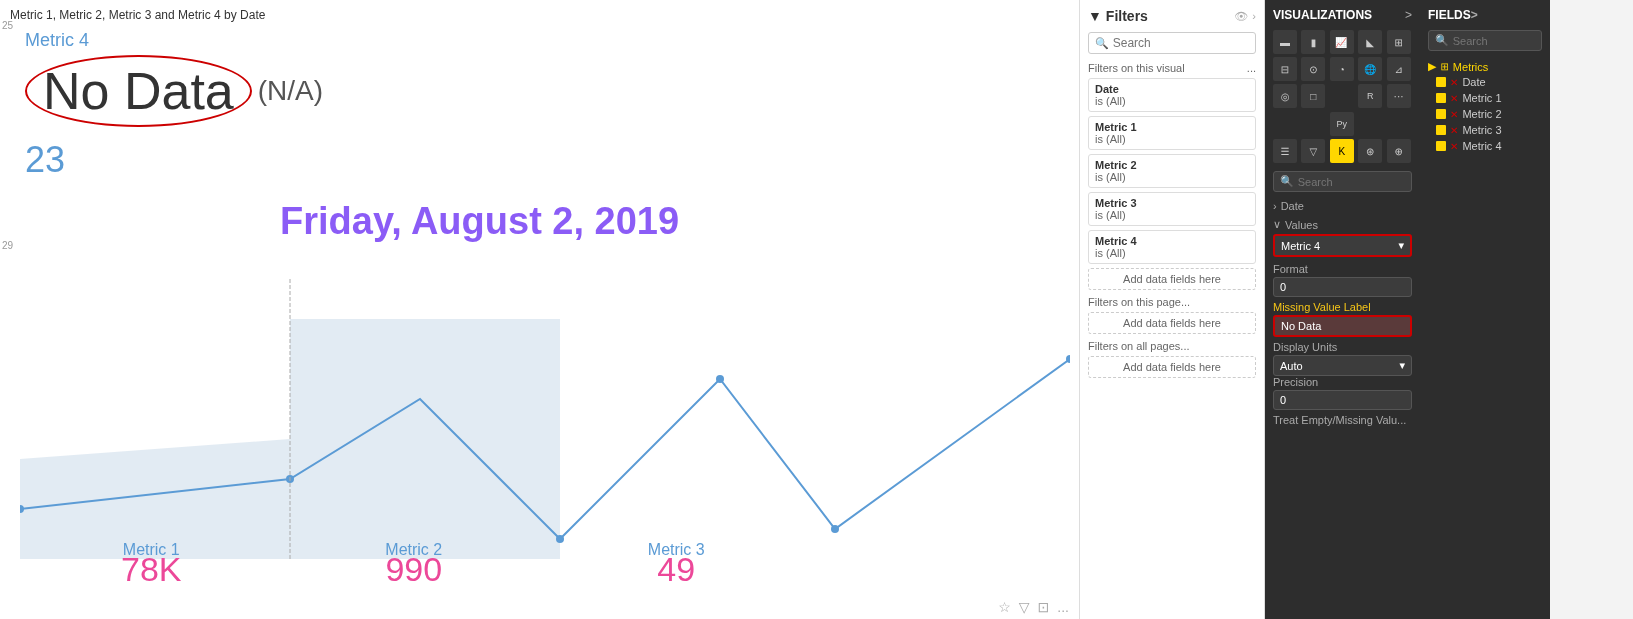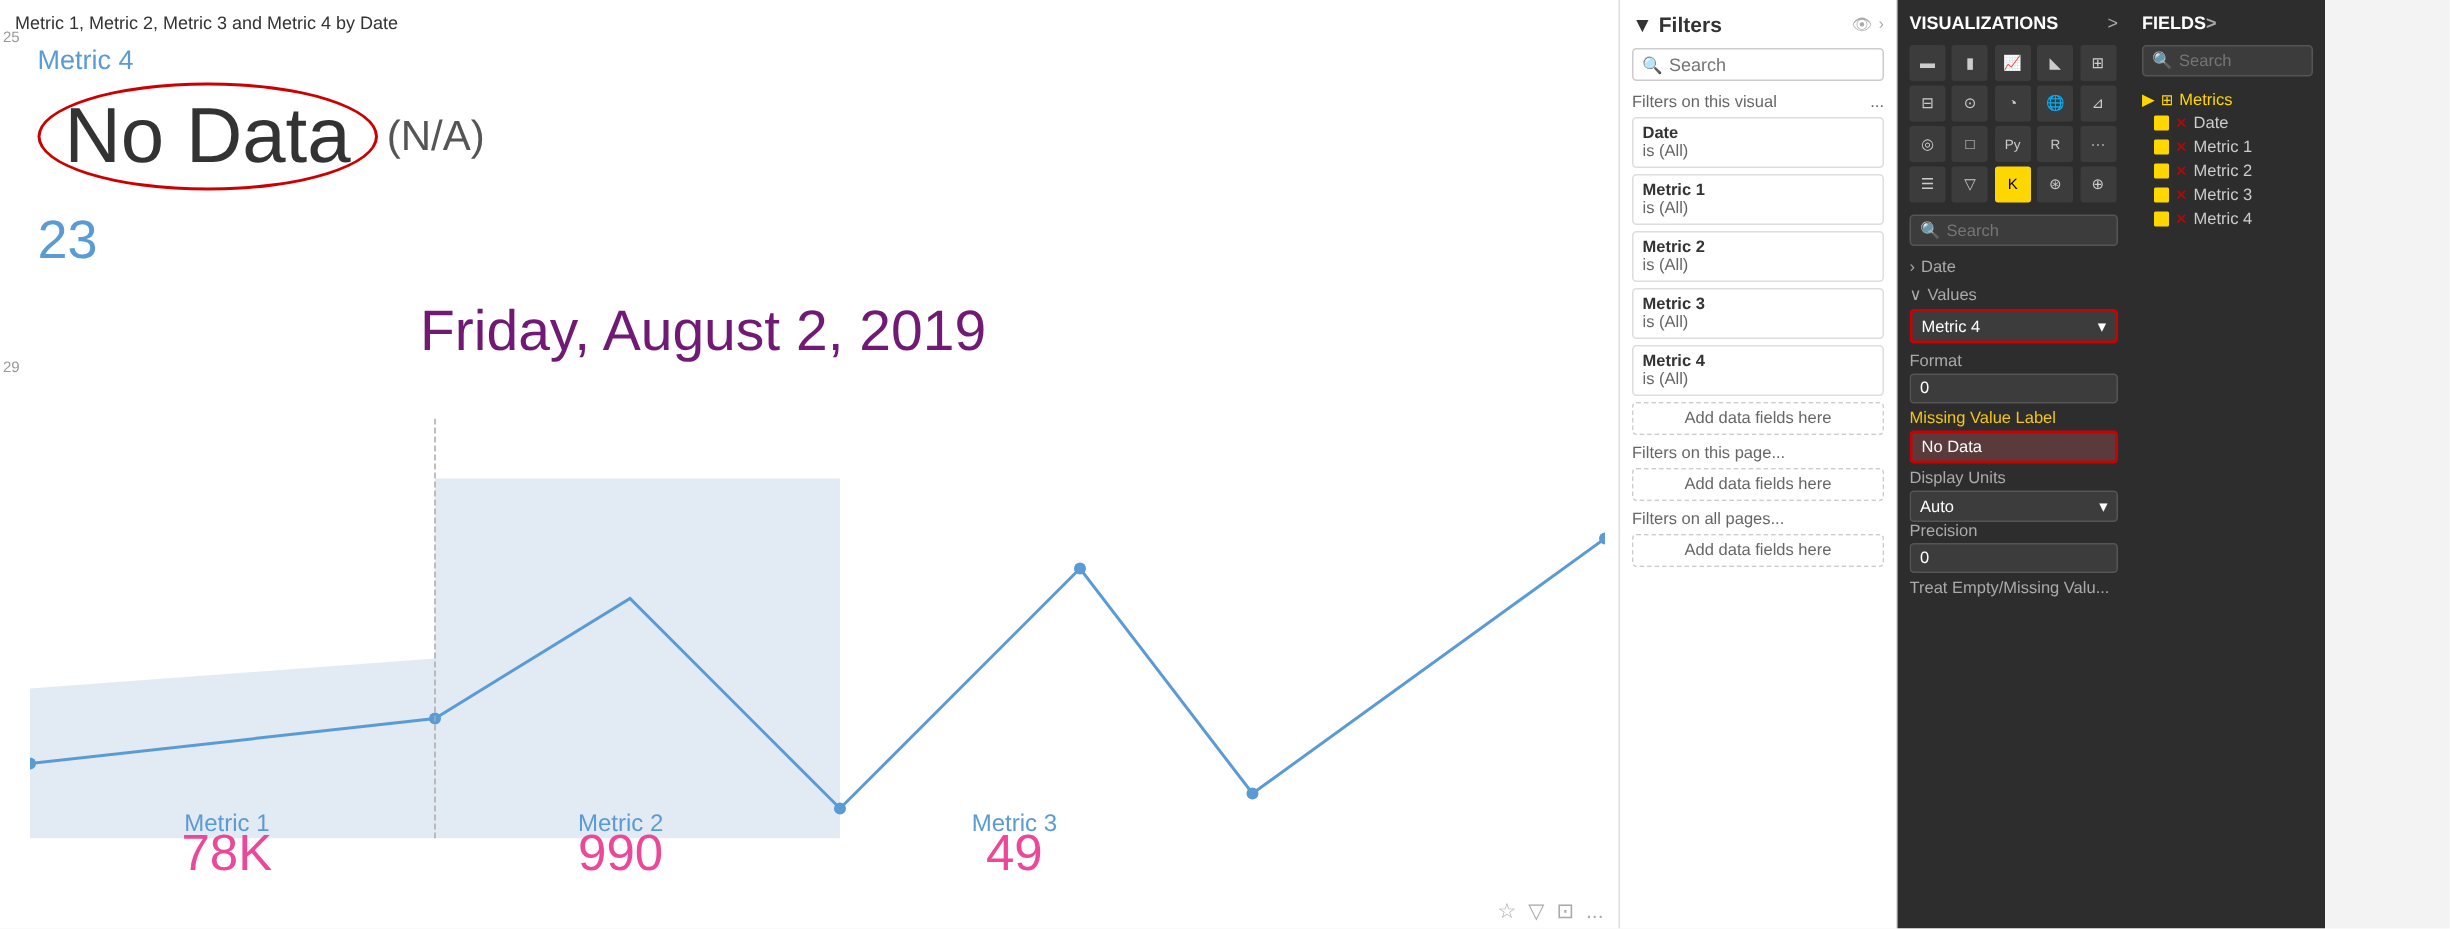--- a/index.html
+++ b/index.html
@@ -63,22 +63,22 @@
       color: #5b9bd5;
       font-weight: 400;
       margin-top: 12px;
     }
 
     .date-big {
       position: absolute;
       top: 200px;
       left: 280px;
       font-size: 38px;
-      color: #701a75;
-      font-weight: 400;
+      color: #8b5cf6;
+      font-weight: 700;
     }
 
     
     .chart-svg {
       position: absolute;
       bottom: 60px;
       left: 20px;
       width: 1050px;
       height: 280px;
     }
@@ -540,21 +540,21 @@
     <div class="viz-icon-btn">📈</div>
     <div class="viz-icon-btn">◣</div>
     <div class="viz-icon-btn">⊞</div>
     <div class="viz-icon-btn">⊟</div>
     <div class="viz-icon-btn">⊙</div>
     <div class="viz-icon-btn">◔</div>
     <div class="viz-icon-btn">🌐</div>
     <div class="viz-icon-btn">⊿</div>
     <div class="viz-icon-btn">◎</div>
     <div class="viz-icon-btn">□</div>
-    <div class="viz-icon-btn" style="font-size:9px;">Py</div>
+    <div class="viz-icon-btn" style="font-size:9px;margin-top:28px;">Py</div>
     <div class="viz-icon-btn" style="font-size:9px;">R</div>
     <div class="viz-icon-btn">···</div>
     <div class="viz-icon-btn">☰</div>
     <div class="viz-icon-btn">▽</div>
     <div class="viz-icon-btn active">K</div>
     <div class="viz-icon-btn">⊛</div>
     <div class="viz-icon-btn">⊕</div>
   </div>
 
   <div class="viz-search">

